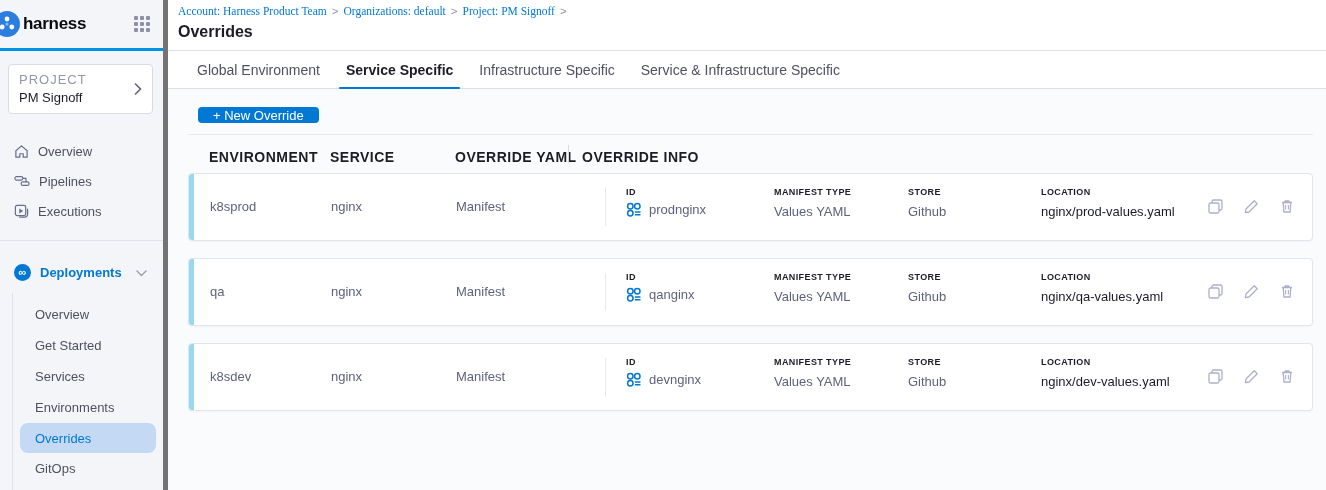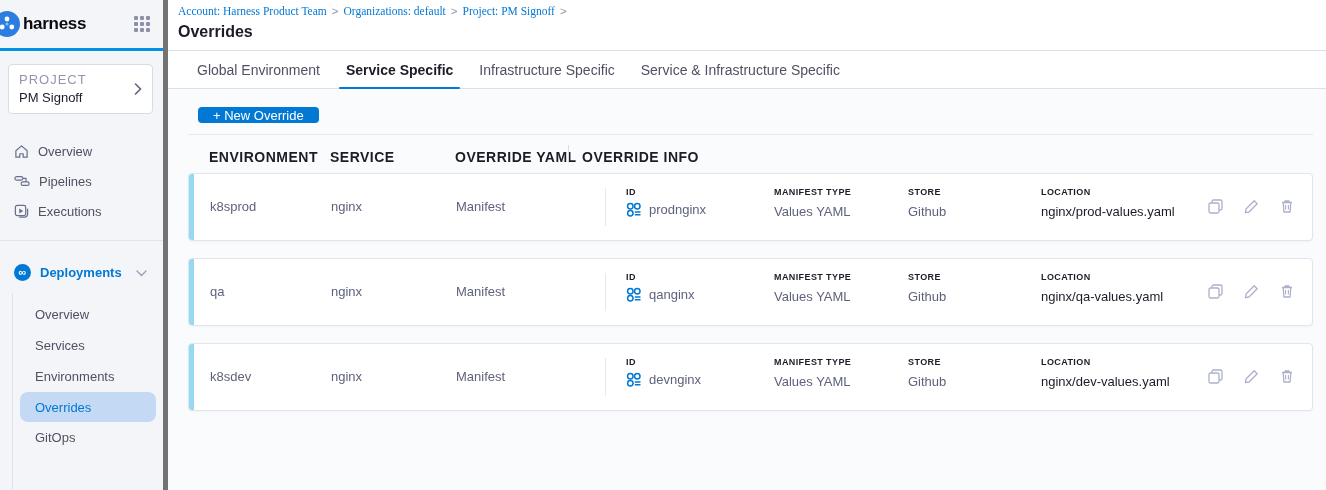--- a/index.html
+++ b/index.html
@@ -161,20 +161,23 @@
           </svg>
       </span>
     </div>
 
     <div class="subnav">
       <div class="guide"></div>
       <div class="subnav-item">
           <span>Overview</span>
         </div>
       <div class="subnav-item">
+          <span>Get Started</span>
+        </div>
+      <div class="subnav-item">
           <span>Services</span>
         </div>
       <div class="subnav-item">
           <span>Environments</span>
         </div>
       <div class="subnav-item active">
           <span>Overrides</span>
         </div>
       <div class="subnav-item">
           <span>GitOps</span>

